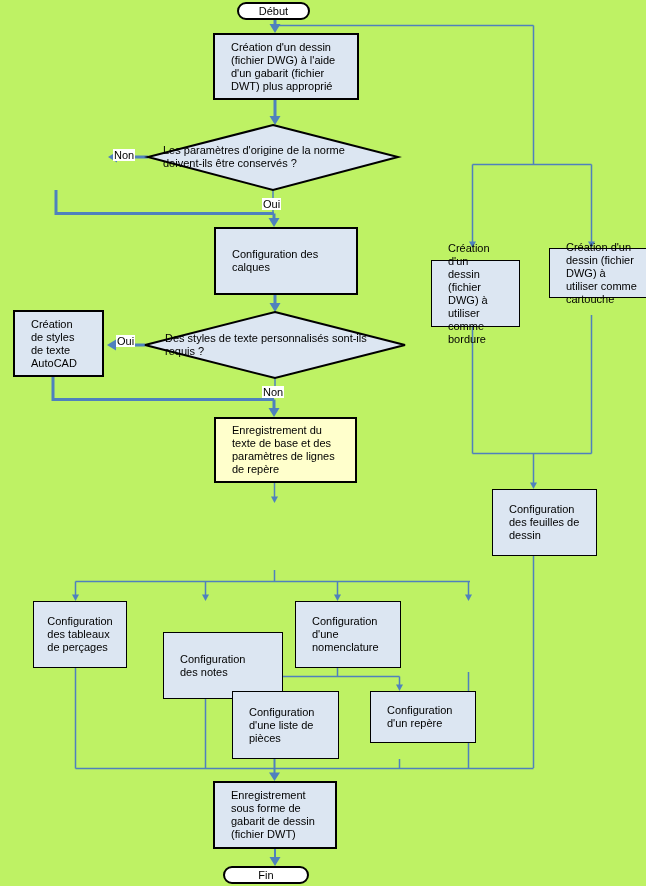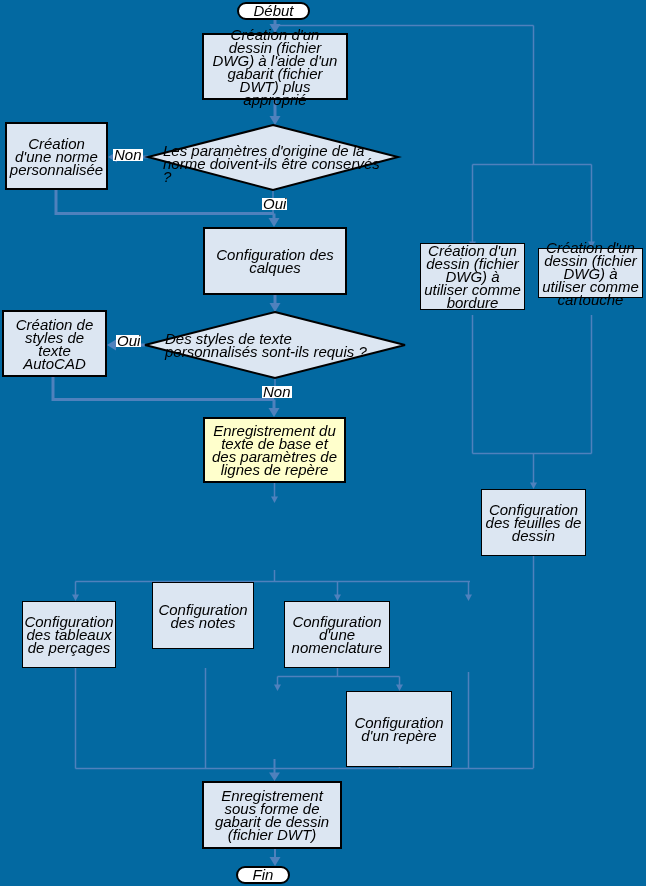--- a/index.html
+++ b/index.html
@@ -1,34 +1,33 @@
 <!DOCTYPE html>
 <html style="--connector: #4f81bd; --node-fill: #dce6f2; --node-border: #000000; --highlight-fill: #ffffcc; --terminator-fill: #ffffff;"><head>
 <meta charset="utf-8">
 <style>
   html,body{margin:0;padding:0;background:#fff;}
   .canvas{
-    position:relative;width:646px;height:886px;background:#0369a1;
-    font-family:"Liberation Sans",sans-serif;font-size:15px;color:#000;
+    position:relative;width:646px;height:886px;background:#bef264;
+    font-family:"Liberation Sans",sans-serif;font-size:11px;color:#000;
     overflow:hidden;
-    font-style:italic;
   }
   .layer{position:absolute;left:0;top:0;}
   
   .edges path{fill:none;stroke:var(--connector,#4f81bd);}
   .edges polygon{fill:var(--connector,#4f81bd);stroke:none;}
   .thick path{stroke-width:3px;}
   .thin path{stroke-width:1.5px;}
   .med path{stroke-width:2px;}
   .diamond{fill:var(--node-fill,#dce6f2);stroke:var(--node-border,#000);stroke-width:2px;}
   
   .node{
     position:absolute;box-sizing:border-box;display:flex;align-items:center;justify-content:center;
-    text-align:center;background:var(--node-fill,#dce6f2);border:2px solid var(--node-border,#000);
-    padding:2px 3px;line-height:13px;
+    text-align:left;background:var(--node-fill,#dce6f2);border:2px solid var(--node-border,#000);
+    padding:2px 16px;line-height:13px;margin-left:11px;
   }
   .node.b15{border-width:1.5px;}
   .node.b1{border-width:1px;}
   .node.hl{background:var(--highlight-fill,#ffffcc);}
   .term{
     position:absolute;box-sizing:border-box;display:flex;align-items:center;justify-content:center;
     background:var(--terminator-fill,#fff);border:2px solid var(--node-border,#000);
     border-radius:10px;line-height:12px;
   }
   .dlabel{
@@ -92,49 +91,49 @@
       <polygon class="diamond" points="275,312 405,345 275,378 145,345"></polygon>
     </g>
   </svg>
 
   <div class="term" style="left:237px;top:2px;width:73px;height:18px">Début</div>
 
   <div class="node" style="left:202px;top:33px;width:146px;height:67px">Création d'un dessin (fichier DWG) à l'aide d'un gabarit (fichier DWT) plus approprié</div>
 
   <div class="dlabel" style="left:163px;top:144px;width:220px">Les paramètres d'origine de la norme doivent-ils être conservés ?</div>
 
-  <div class="node" style="left:5px;top:122px;width:103px;height:68px">Création d'une norme personnalisée</div>
 
   <div class="node" style="left:203px;top:227px;width:144px;height:68px">Configuration des calques</div>
 
   <div class="dlabel" style="left:165px;top:332px;width:220px">Des styles de texte personnalisés sont-ils requis ?</div>
 
-  <div class="node" style="left:2px;top:310px;width:105px;height:67px">Création de styles de texte AutoCAD</div>
+  <div class="node" style="left:2px;top:310px;width:91px;height:67px">Création de styles de texte AutoCAD</div>
 
   <div class="node hl" style="left:203px;top:417px;width:143px;height:66px">Enregistrement du texte de base et des paramètres de lignes de repère</div>
 
 
-  <div class="node b1" style="left:420px;top:243px;width:105px;height:67px">Création d'un dessin (fichier DWG) à utiliser comme bordure</div>
+  <div class="node b1" style="left:420px;top:260px;width:89px;height:67px">Création d'un dessin (fichier DWG) à utiliser comme bordure</div>
 
   <div class="node b1" style="left:538px;top:248px;width:105px;height:50px">Création d'un dessin (fichier DWG) à utiliser comme cartouche</div>
 
   <div class="node b15" style="left:481px;top:489px;width:105px;height:67px">Configuration des feuilles de dessin</div>
 
   <div class="node b15" style="left:22px;top:601px;width:94px;height:67px">Configuration des tableaux de perçages</div>
 
-  <div class="node b15" style="left:152px;top:582px;width:102px;height:67px">Configuration des notes</div>
+  <div class="node b15" style="left:152px;top:632px;width:120px;height:67px">Configuration des notes</div>
 
   <div class="node b15" style="left:284px;top:601px;width:106px;height:67px">Configuration d'une nomenclature</div>
 
 
+  <div class="node b15" style="left:221px;top:691px;width:107px;height:68px">Configuration d'une liste de pièces</div>
 
-  <div class="node b15" style="left:346px;top:691px;width:106px;height:76px">Configuration d'un repère</div>
+  <div class="node b15" style="left:359px;top:691px;width:106px;height:52px">Configuration d'un repère</div>
 
-  <div class="node" style="left:202px;top:781px;width:140px;height:68px">Enregistrement sous forme de gabarit de dessin (fichier DWT)</div>
+  <div class="node" style="left:202px;top:781px;width:124px;height:68px">Enregistrement sous forme de gabarit de dessin (fichier DWT)</div>
 
-  <div class="term" style="left:236px;top:866px;width:54px;height:18px">Fin</div>
+  <div class="term" style="left:223px;top:866px;width:86px;height:18px">Fin</div>
 
   <div class="elabel" style="left:113px;top:149px">Non</div>
   <div class="elabel" style="left:262px;top:198px">Oui</div>
   <div class="elabel" style="left:116px;top:335px">Oui</div>
   <div class="elabel" style="left:262px;top:386px">Non</div>
 
 </div>
 
 </body></html>

